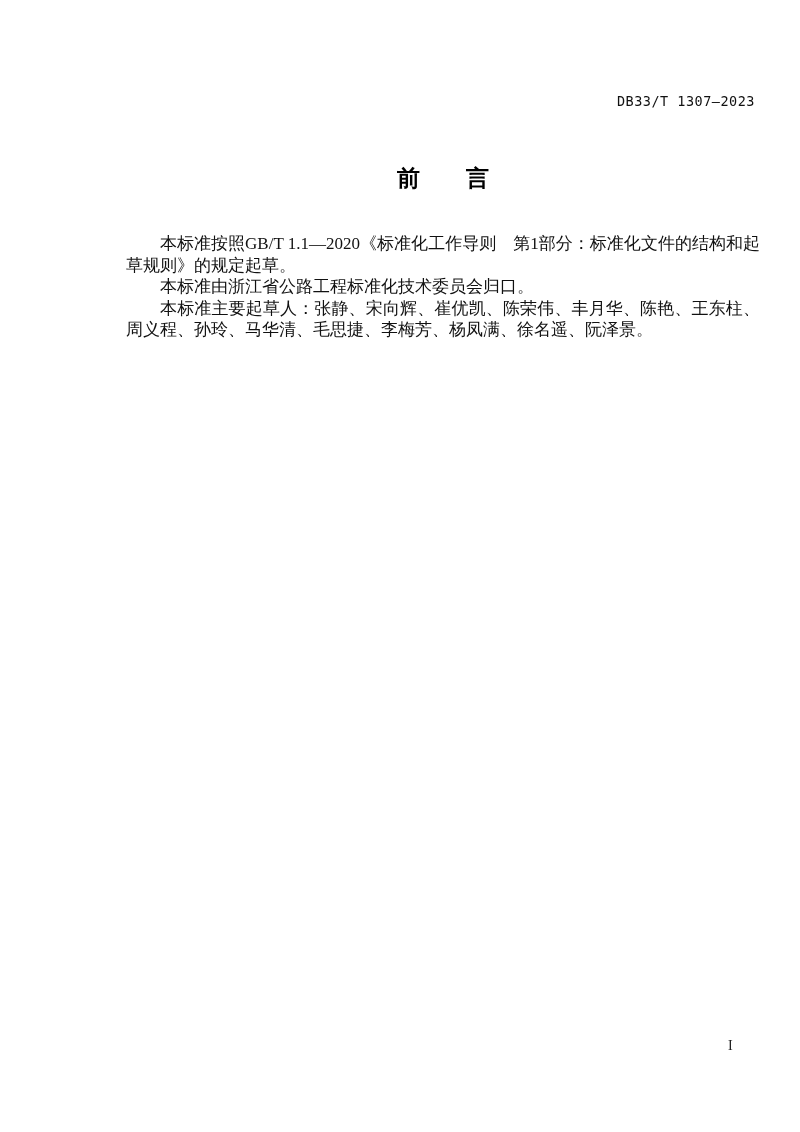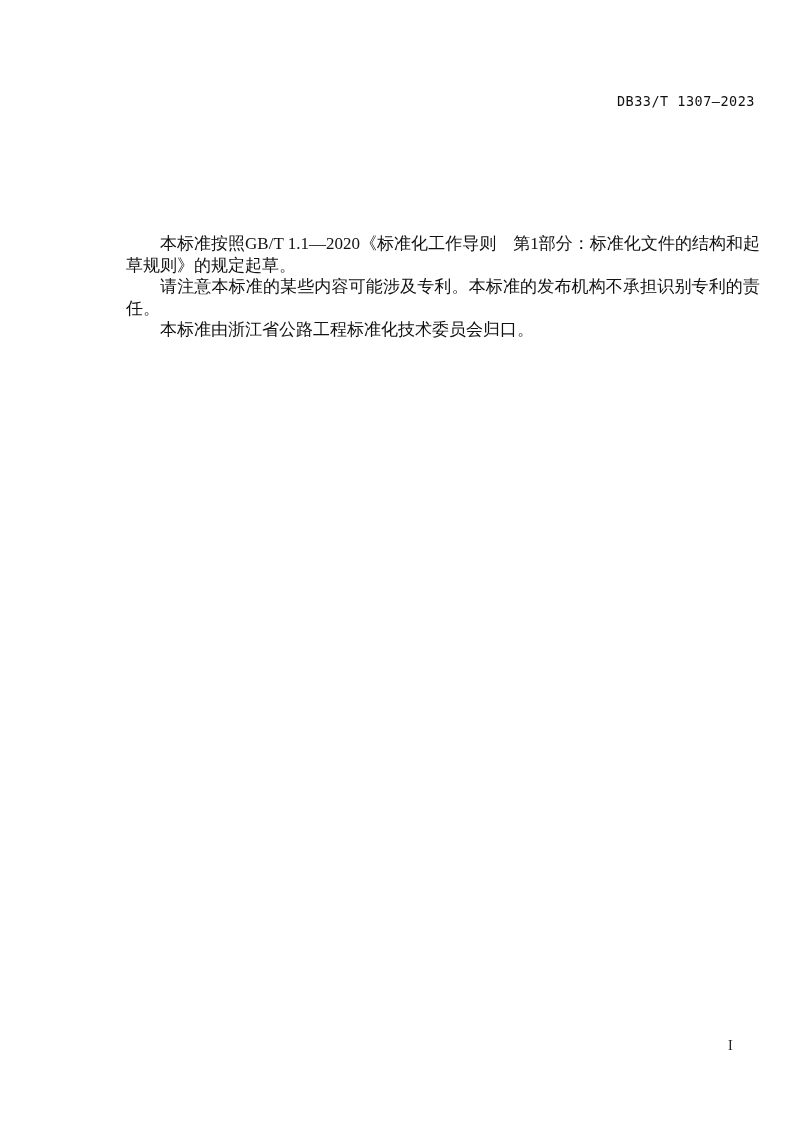--- a/index.html
+++ b/index.html
@@ -63,22 +63,23 @@
     font-family: "Liberation Serif", "DejaVu Serif", serif;
   }
 </style>
 </head>
 <body>
 
 <div class="page">
 
   <div class="doc-code">DB33/T 1307—2023</div>
 
+  <div class="doc-title">前　　言</div>
 
   <div class="foreword-body">
     <p>本标准按照GB/T 1.1—2020《标准化工作导则　第1部分：标准化文件的结构和起草规则》的规定起草。</p>
-    <p>请注意本标准的某些内容可能涉及专利。本标准的发布机构不承担识别专利的责任。</p>
     <p>本标准由浙江省公路工程标准化技术委员会归口。</p>
+    <p>本标准主要起草人：张静、宋向辉、崔优凯、陈荣伟、丰月华、陈艳、王东柱、周义程、孙玲、马华清、毛思捷、李梅芳、杨凤满、徐名遥、阮泽景。</p>
   </div>
 
   <div class="page-number">I</div>
 
 </div>
 
 </body></html>

